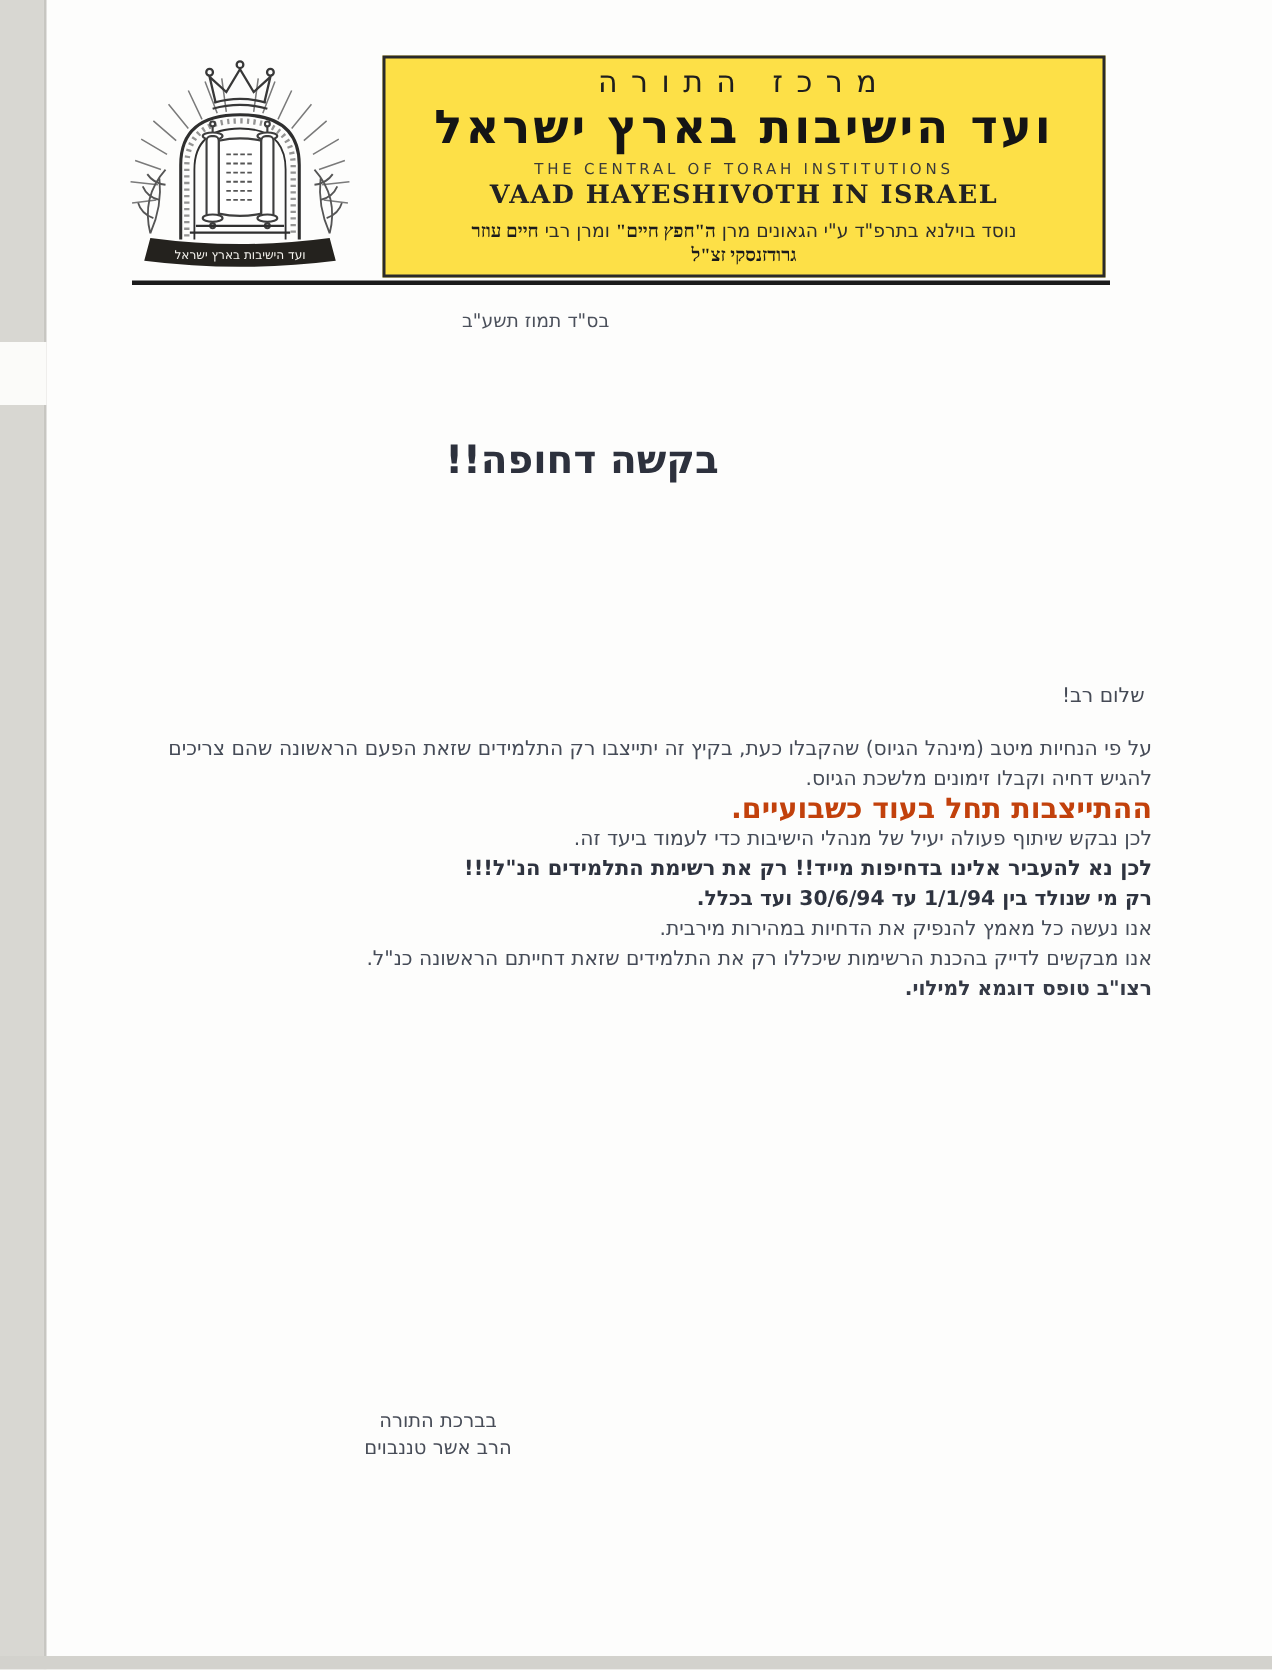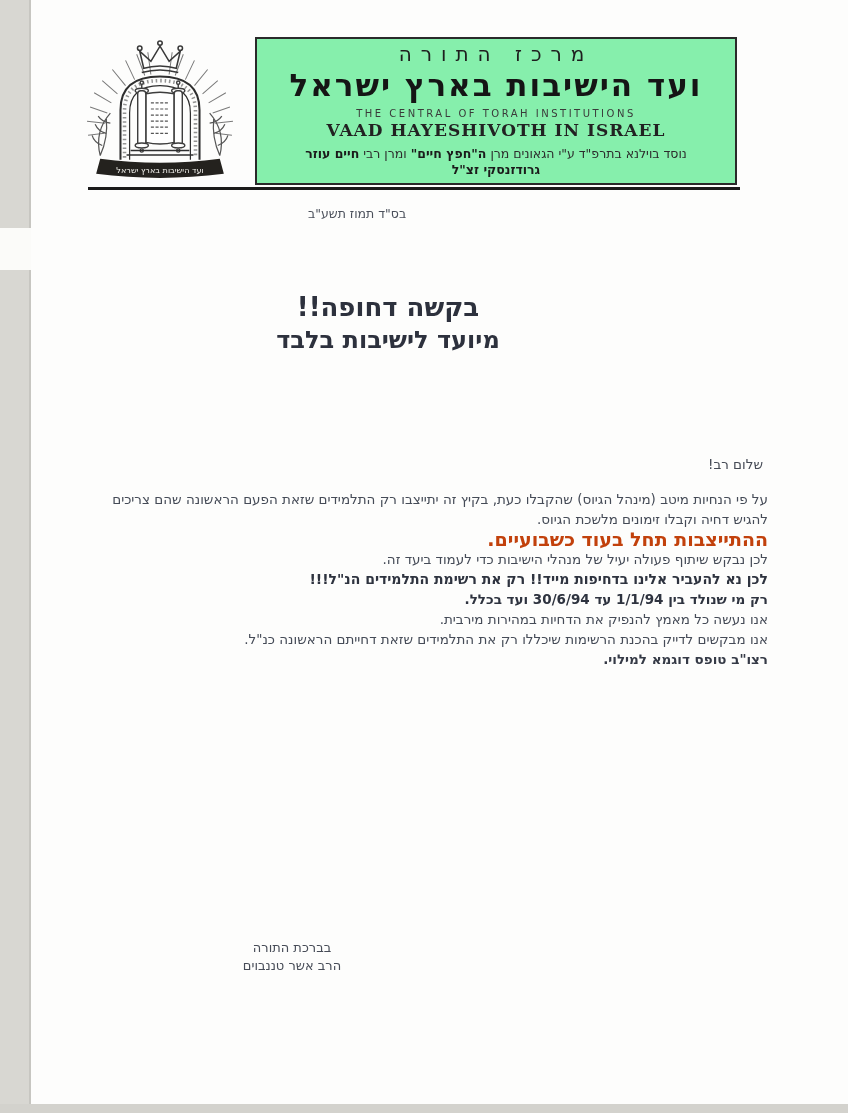--- a/index.html
+++ b/index.html
@@ -6,30 +6,30 @@
   .scan{position:relative;width:848px;height:1113px;background:#fdfdfc;overflow:hidden;
         font-family:"DejaVu Sans",sans-serif;color:#40444f;}
   
   .edge-left{position:absolute;left:0;top:0;width:29px;height:1113px;background:#d8d7d2;}
   .edge-left-line{position:absolute;left:29px;top:0;width:2px;height:1113px;background:#c7c6c1;}
   .edge-bottom{position:absolute;left:0;top:1104px;width:848px;height:9px;background:#d3d2cd;}
   .edge-notch{position:absolute;left:0;top:228px;width:31px;height:42px;background:#fbfbf9;}
 
   
   .header-box{position:absolute;left:255px;top:37px;width:482px;height:148px;box-sizing:border-box;
-              border:2px solid #2a2a2a;text-align:center;padding-top:3px;background:#86efac;}
+              border:2px solid #2a2a2a;text-align:center;padding-top:3px;background:#fde047;}
   .org-small{font-family:"DejaVu Serif","DejaVu Sans",serif;font-size:20px;letter-spacing:0.45em;
              color:#1e1e1e;direction:rtl;}
   .org-large{font-family:"DejaVu Serif","DejaVu Sans",serif;font-size:31px;font-weight:bold;
              letter-spacing:2px;color:#151515;direction:rtl;margin-top:1px;}
   .eng-small{font-size:10px;letter-spacing:2.5px;color:#3a3a3a;margin-top:5px;}
   .eng-large{font-family:"DejaVu Serif","DejaVu Sans",serif;font-size:17px;font-weight:bold;
              letter-spacing:1px;color:#222;margin-top:1px;}
   .founded{direction:rtl;font-size:12.5px;color:#2c2c2c;margin-top:6px;}
-  .founded b,.founded2{font-weight:bold;color:#1b1b1b;}
+  .founded b,.founded2{font-weight:bold;color:#1b1b1b;font-family:Liberation Serif, serif;}
   .founded2{direction:rtl;font-size:12.5px;margin-top:1px;}
   .logo{position:absolute;left:84px;top:36px;}
   .rule{position:absolute;left:88px;top:187px;width:652px;height:3px;background:#1b1b1b;}
 
   .date-line{position:absolute;left:308px;top:206px;direction:rtl;font-size:12.5px;color:#4b505b;}
 
   .letter-title{position:absolute;left:248px;top:290px;width:280px;text-align:center;direction:rtl;
                 color:#2d313d;font-weight:bold;}
   .letter-title .t1{font-size:26px;line-height:34px;}
   .letter-title .t2{font-size:24px;line-height:32px;}
@@ -122,21 +122,20 @@
       <b>חיים עוזר</b>
     </div>
     <div class="founded2">גרודזנסקי זצ"ל</div>
   </div>
   <div class="rule"></div>
 
   <div class="date-line">בס"ד תמוז תשע"ב</div>
 
   <div class="letter-title">
     <div class="t1">בקשה דחופה!!</div>
-    <div class="t2">מיועד לישיבות בלבד</div>
   </div>
 
 
   <div class="greeting">שלום רב!</div>
 
   <div class="body-block">
     <p class="p1">על פי הנחיות מיטב (מינהל הגיוס) שהקבלו כעת, בקיץ זה יתייצבו רק התלמידים שזאת הפעם הראשונה שהם צריכים להגיש דחיה וקבלו זימונים מלשכת הגיוס.</p>
     <p class="p2">ההתייצבות תחל בעוד כשבועיים.</p>
     <p class="p3">לכן נבקש שיתוף פעולה יעיל של מנהלי הישיבות כדי לעמוד ביעד זה.</p>
     <p class="p4">לכן נא להעביר אלינו בדחיפות מייד!! רק את רשימת התלמידים הנ"ל!!!</p>

